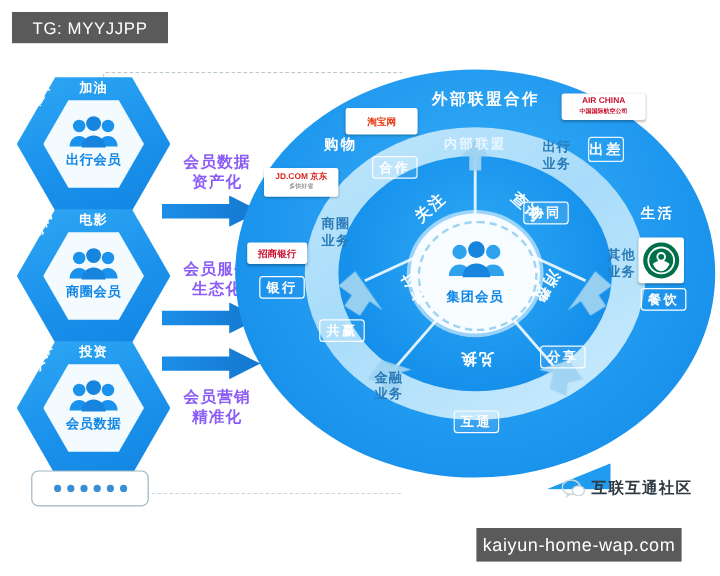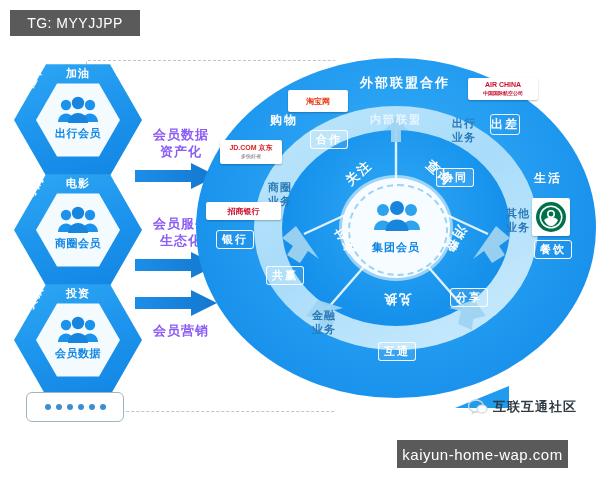--- a/index.html
+++ b/index.html
@@ -243,20 +243,21 @@
   </div>
   <svg class="arrow" style="left:135px;top:252px;" width="82" height="26" viewBox="0 0 82 26">
     <path d="M0 7h56V0l26 13-26 13v-7H0z" fill="url(#ag1)"></path>
   </svg>
 
   <svg class="arrow" style="left:135px;top:290px;" width="82" height="26" viewBox="0 0 82 26">
     <path d="M0 7h56V0l26 13-26 13v-7H0z" fill="url(#ag1)"></path>
   </svg>
   <div class="cap" style="left:133px;top:322px;">
     <div>会员营销</div>
+    <div>精准化</div>
   </div>
 
   <div id="circle-wrap">
 
     <div class="ring" id="ring-outer"></div>
     <div class="ring" id="ring-mid"></div>
     <div class="ring" id="ring-inner"></div>
 
     <svg style="position:absolute;left:0;top:0;" width="400" height="340" viewBox="0 0 400 340">
       <g stroke="#dff1fd" stroke-width="2.4" fill="none">
@@ -326,21 +327,21 @@
     <div class="tag tag-dark" style="left:20px;top:172px;">银行</div>
     <div class="tag tag-dark" style="left:338px;top:182px;">餐饮</div>
 
     <div class="logo" style="left:92px;top:32px;width:60px;height:22px;">
       <div class="logo-txt" style="color:#e8340c;">淘宝网</div>
     </div>
     <div class="logo" style="left:24px;top:82px;width:62px;height:24px;flex-direction:column;">
       <div class="logo-txt" style="color:#d8241f;font-size:7px;">JD.COM 京东</div>
       <div class="logo-txt" style="color:#9a9a9a;font-size:5px;">多快好省</div>
     </div>
-    <div class="logo" style="left:10px;top:144px;width:75px;height:18px;">
+    <div class="logo" style="left:10px;top:144px;width:50px;height:18px;">
       <div class="logo-txt" style="color:#c8102e;font-size:8px;">招商银行</div>
     </div>
     <div class="logo" style="left:272px;top:20px;width:70px;height:22px;flex-direction:column;">
       <div class="logo-txt" style="color:#c8102e;font-size:7px;">AIR CHINA</div>
       <div class="logo-txt" style="color:#c8102e;font-size:5px;">中国国际航空公司</div>
     </div>
     <div class="logo" style="left:336px;top:140px;width:38px;height:38px;">
       <svg width="32" height="32" viewBox="0 0 32 32">
         <circle cx="16" cy="16" r="15" fill="#00704a"></circle>
         <circle cx="16" cy="16" r="11.5" fill="#fff"></circle>

